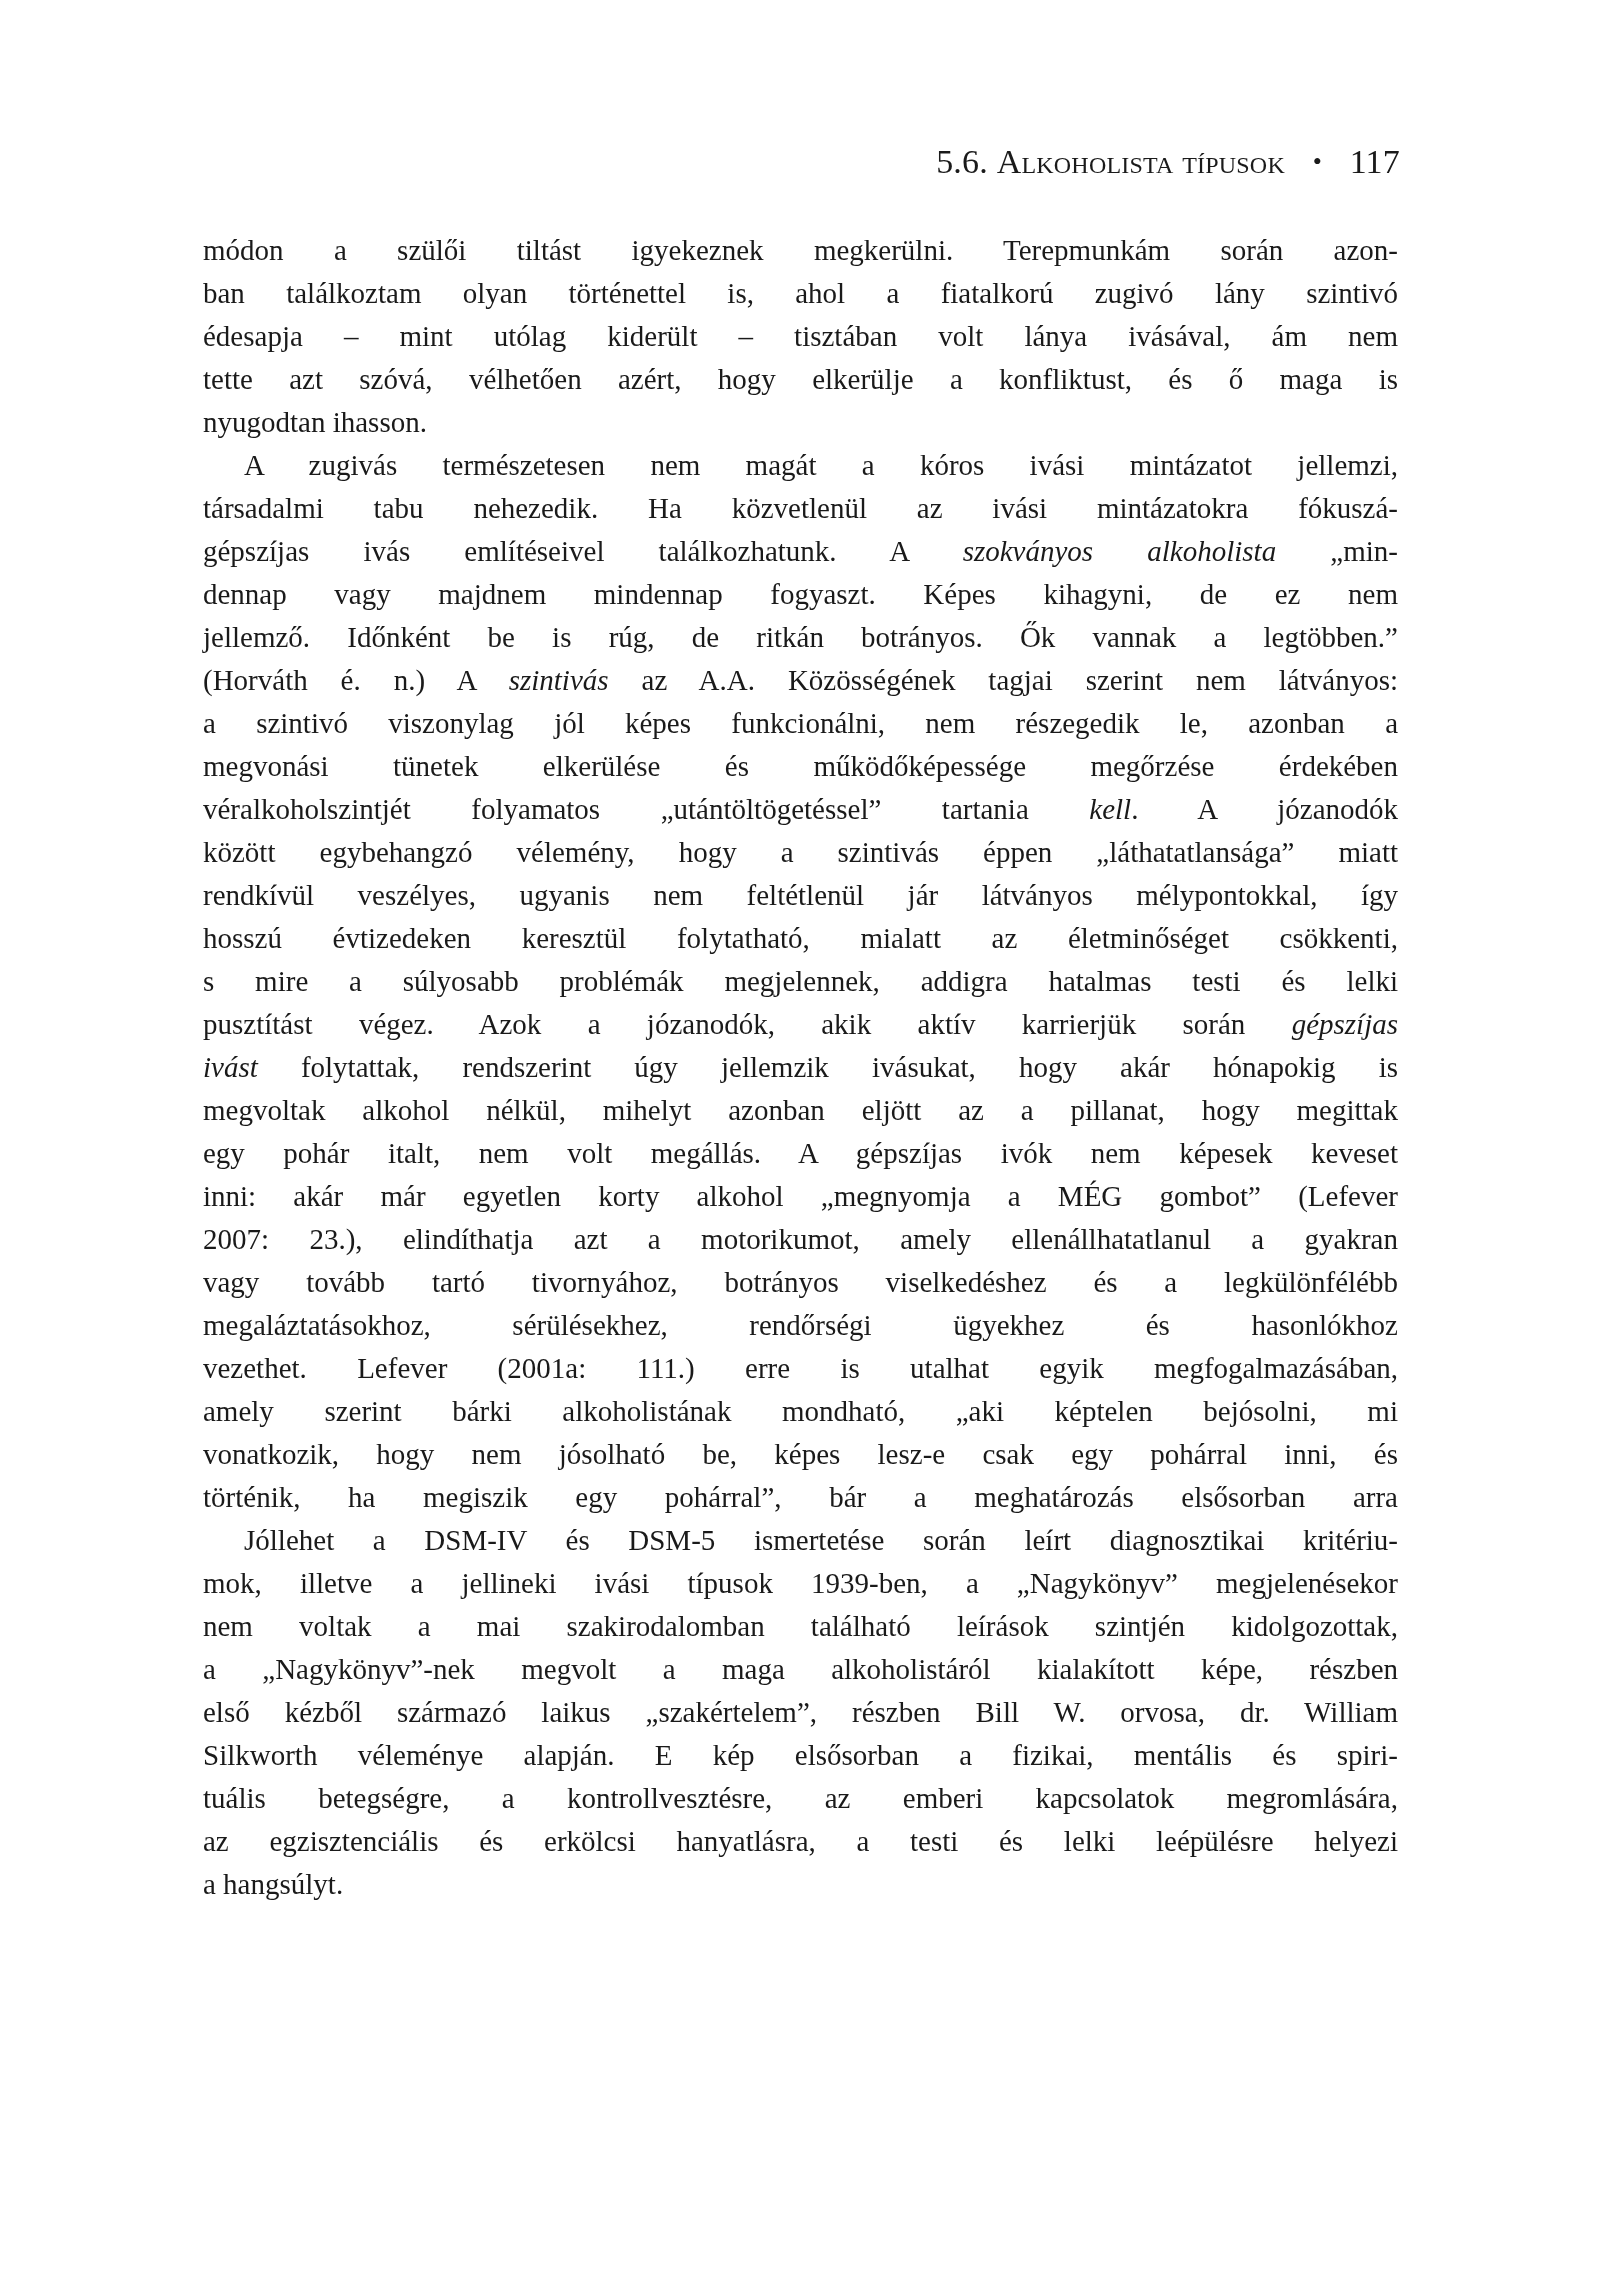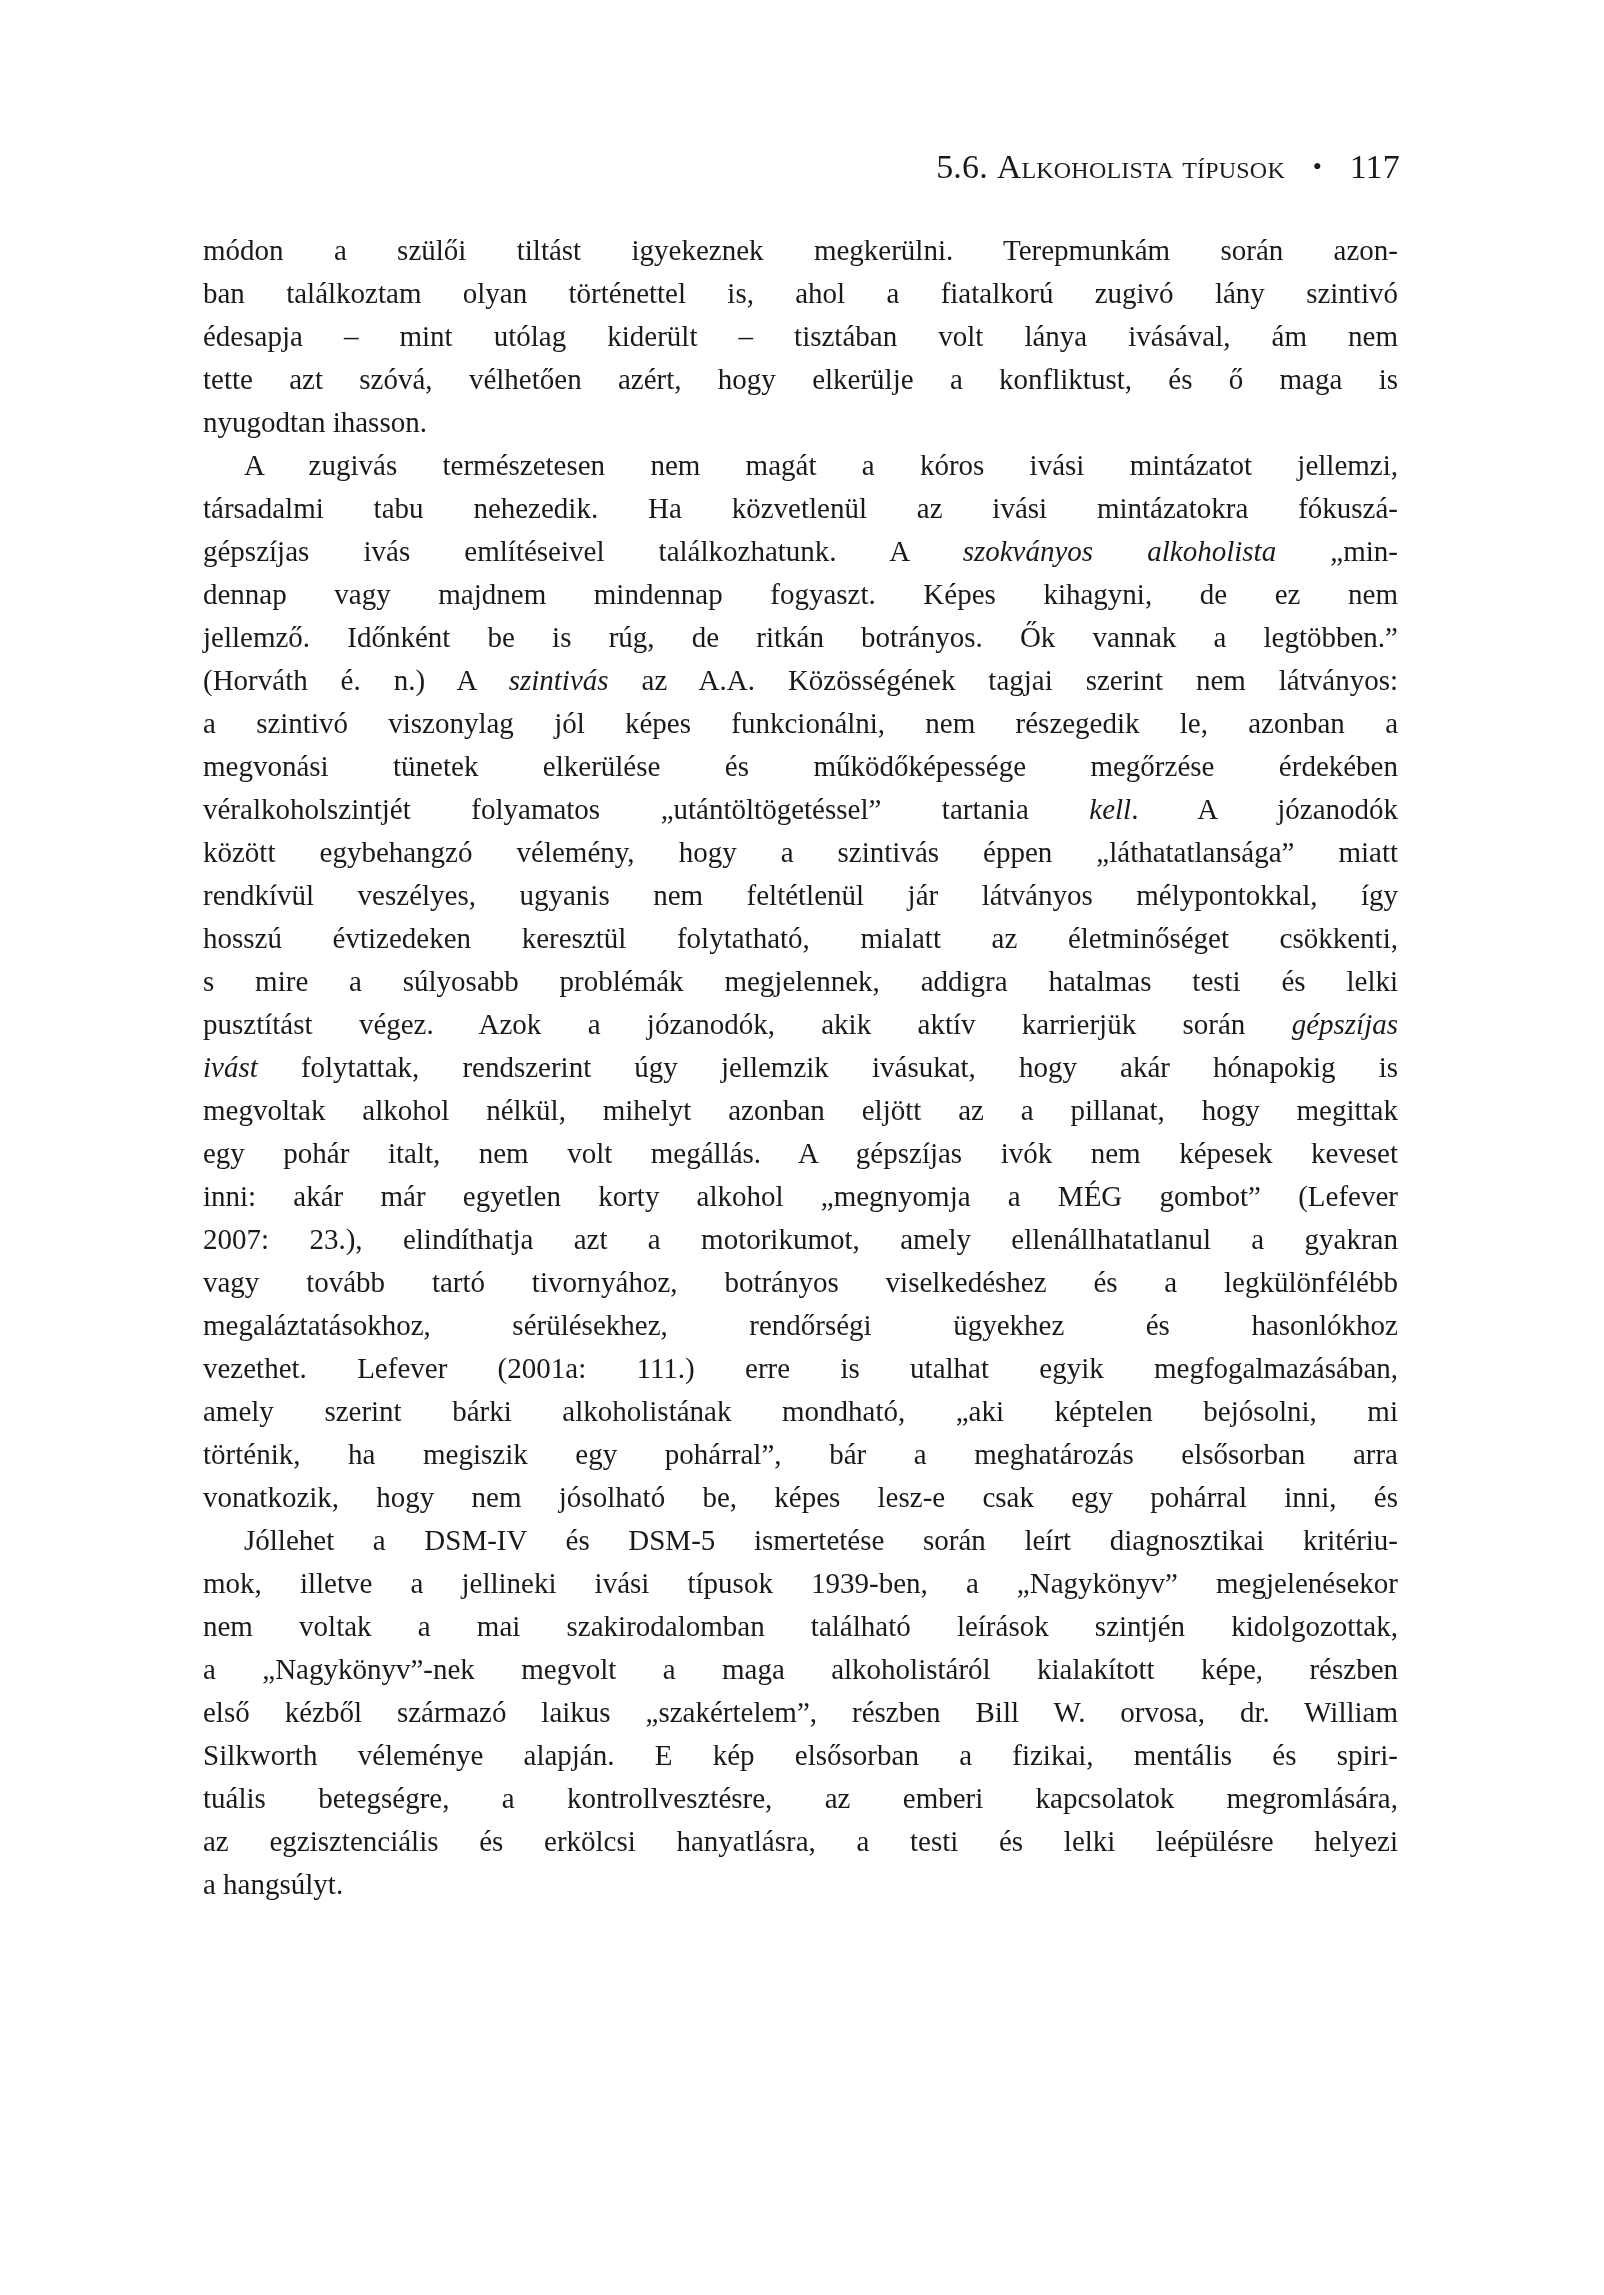--- a/index.html
+++ b/index.html
@@ -19,21 +19,21 @@
     position: absolute;
     left: 0; top: 0;
     width: 1605px;
     height: 2295px;
   }
   .running-head {
     position: absolute;
     top: 141px;
     right: 205px;
     font-size: 34px;
-    line-height: 51px;
+    line-height: 41px;
     white-space: nowrap;
     letter-spacing: 0.2px;
   }
   .running-head .sc {
     font-variant: small-caps;
   }
   .running-head .bullet {
     display: inline-block;
     margin: 0 19px;
     font-size: 26px;
@@ -101,22 +101,22 @@
         <span class="line"><span>pusztítást végez. Azok a józanodók, akik aktív karrierjük során </span><em>gépszíjas</em></span>
         <span class="line"><em>ivást</em><span> folytattak, rendszerint úgy jellemzik ivásukat, hogy akár hónapokig is</span></span>
         <span class="line"><span>megvoltak alkohol nélkül, mihelyt azonban eljött az a pillanat, hogy megittak</span></span>
         <span class="line"><span>egy pohár italt, nem volt megállás. A gépszíjas ivók nem képesek keveset</span></span>
         <span class="line"><span>inni: akár már egyetlen korty alkohol „megnyomja a MÉG gombot” (Lefever</span></span>
         <span class="line"><span>2007: 23.), elindíthatja azt a motorikumot, amely ellenállhatatlanul a gyakran</span></span>
         <span class="line"><span>vagy tovább tartó tivornyához, botrányos viselkedéshez és a legkülönfélébb</span></span>
         <span class="line"><span>megaláztatásokhoz, sérülésekhez, rendőrségi ügyekhez és hasonlókhoz</span></span>
         <span class="line"><span>vezethet. Lefever (2001a: 111.) erre is utalhat egyik megfogalmazásában,</span></span>
         <span class="line"><span>amely szerint bárki alkoholistának mondható, „aki képtelen bejósolni, mi</span></span>
+        <span class="line"><span>vonatkozik, hogy nem jósolható be, képes lesz-e csak egy pohárral inni, és</span></span>
         <span class="line"><span>történik, ha megiszik egy pohárral”, bár a meghatározás elsősorban arra</span></span>
-        <span class="line"><span>vonatkozik, hogy nem jósolható be, képes lesz-e csak egy pohárral inni, és</span></span>
       </div>
       <div class="paragraph">
         <span class="line indent"><span>Jóllehet a DSM-IV és DSM-5 ismertetése során leírt diagnosztikai kritériu-</span></span>
         <span class="line"><span>mok, illetve a jellineki ivási típusok 1939-ben, a „Nagykönyv” megjelenésekor</span></span>
         <span class="line"><span>nem voltak a mai szakirodalomban található leírások szintjén kidolgozottak,</span></span>
         <span class="line"><span>a „Nagykönyv”-nek megvolt a maga alkoholistáról kialakított képe, részben</span></span>
         <span class="line"><span>első kézből származó laikus „szakértelem”, részben Bill W. orvosa, dr. William</span></span>
         <span class="line"><span>Silkworth véleménye alapján. E kép elsősorban a fizikai, mentális és spiri-</span></span>
         <span class="line"><span>tuális betegségre, a kontrollvesztésre, az emberi kapcsolatok megromlására,</span></span>
         <span class="line"><span>az egzisztenciális és erkölcsi hanyatlásra, a testi és lelki leépülésre helyezi</span></span>

